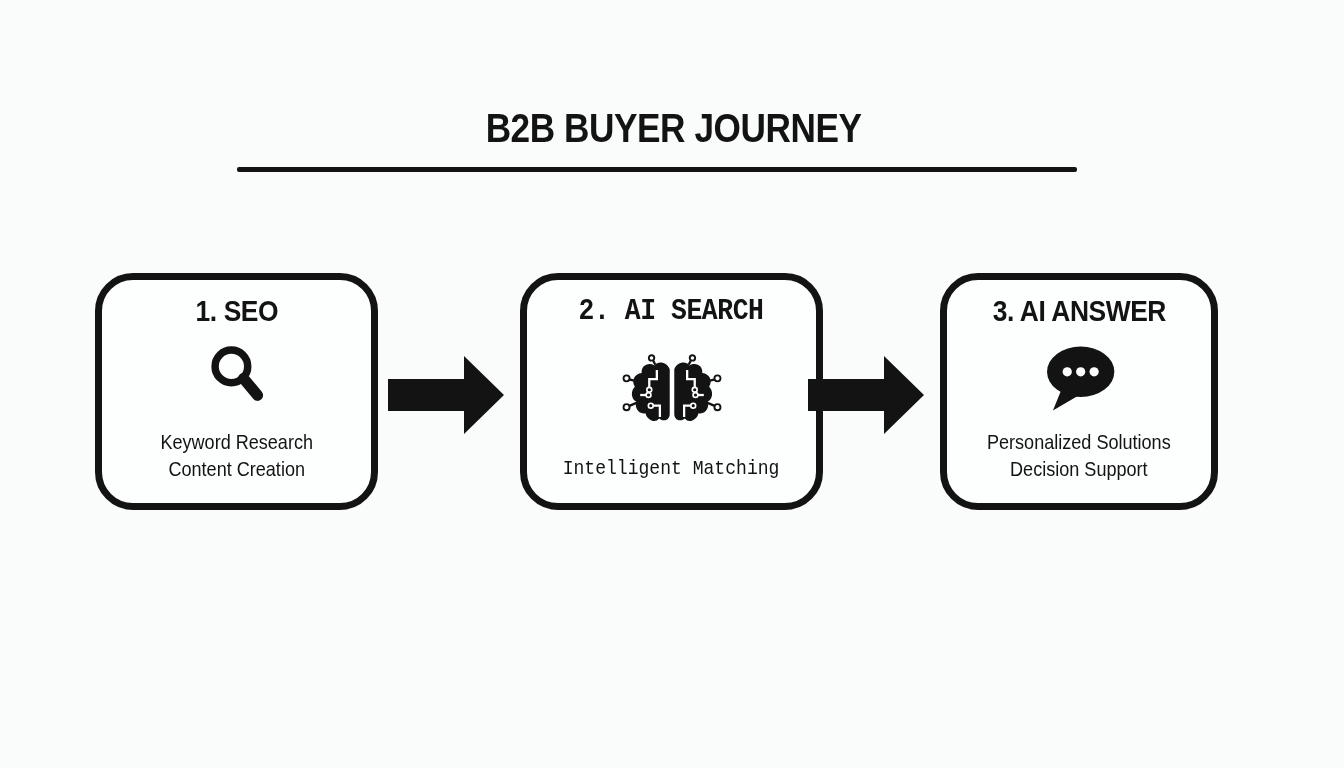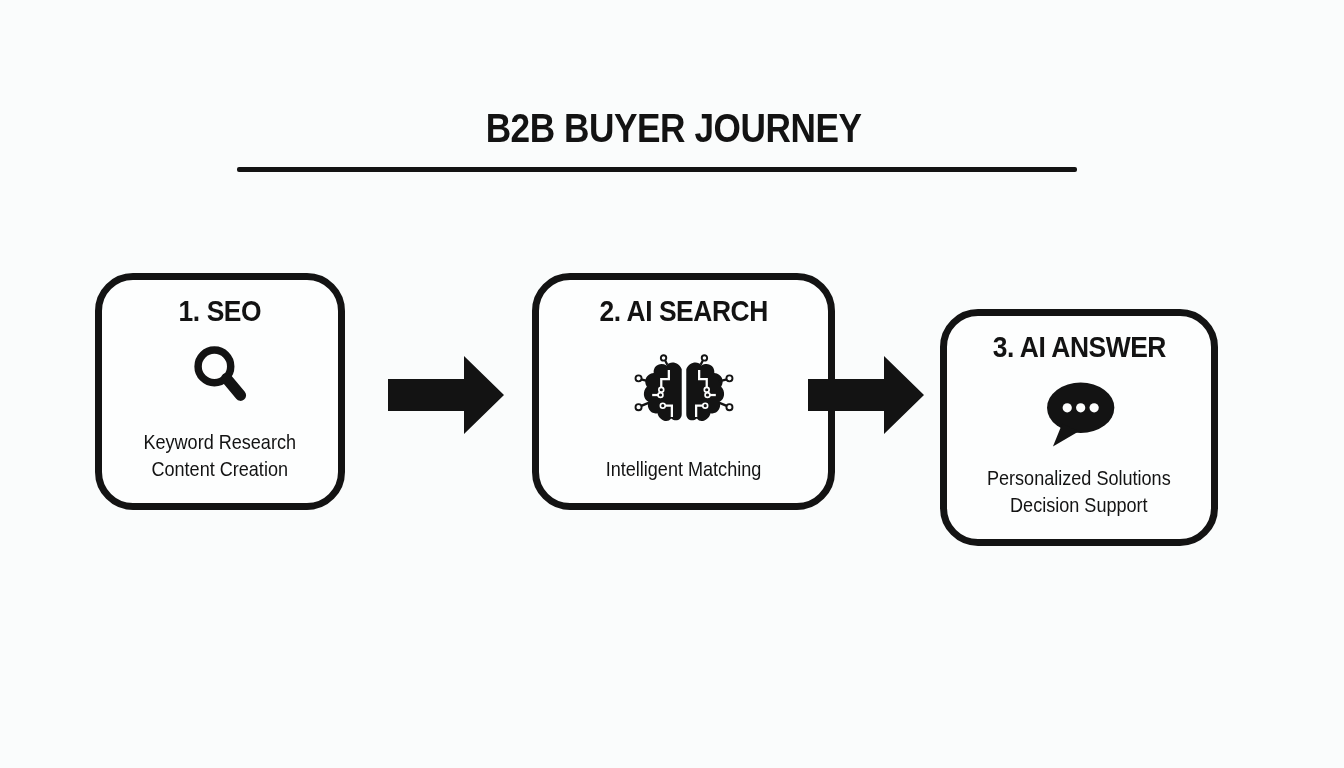--- a/index.html
+++ b/index.html
@@ -47,23 +47,23 @@
     position: absolute;
     top: 273px;
     height: 237px;
     background: var(--card-bg);
     border: 7px solid var(--ink);
     border-radius: 38px;
     display: flex;
     flex-direction: column;
     align-items: center;
   }
-  #step-1 { left: 95px;  width: 250px; }
-  #step-2 { left: 532px; width: 303px; }
-  #step-3 { left: 940px; width: 278px; margin-top: 36px; }
+  #step-1 { left: 95px;  width: 283px; }
+  #step-2 { left: 520px; width: 303px; font-family: Liberation Mono, monospace; }
+  #step-3 { left: 940px; width: 278px; }
   .step-heading {
     margin-top: 13px;
     font-size: 30px;
     font-weight: bold;
     letter-spacing: -0.5px;
     line-height: 36px;
     white-space: nowrap;
     transform: scaleX(0.88);
     transform-origin: 50% 50%;
   }

